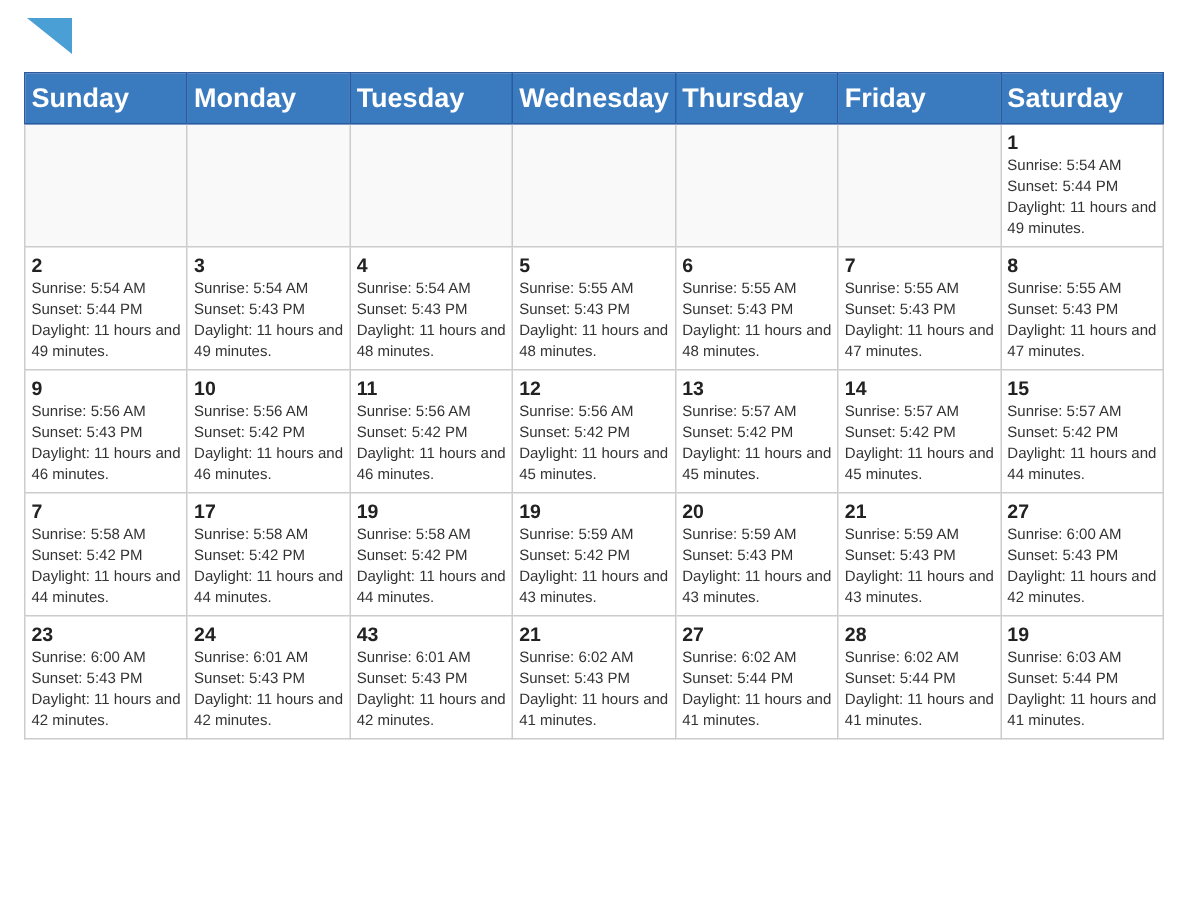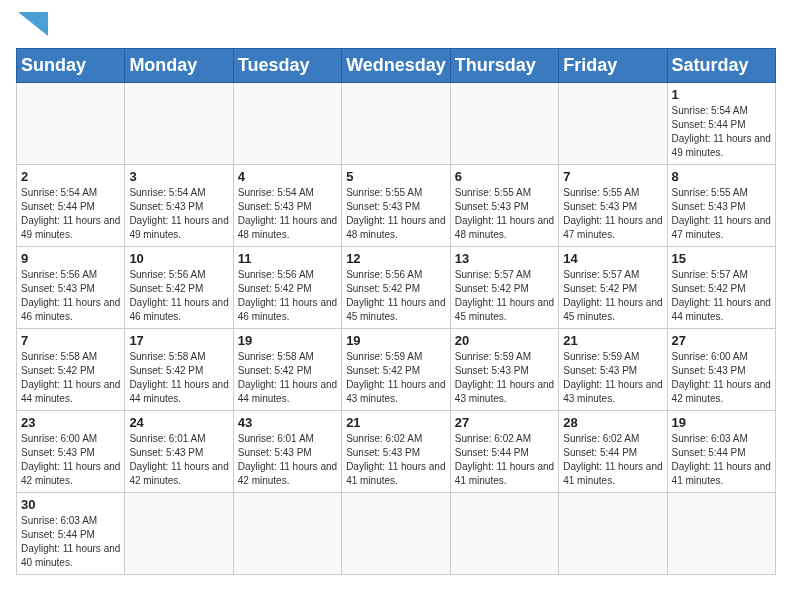--- a/index.html
+++ b/index.html
@@ -225,26 +225,14 @@
         </td>
         <td>
           <span class="day-num">28</span>
           <div class="day-info">Sunrise: 6:02 AM<br>Sunset: 5:44 PM<br>Daylight: 11 hours and 41 minutes.</div>
         </td>
         <td>
           <span class="day-num">19</span>
           <div class="day-info">Sunrise: 6:03 AM<br>Sunset: 5:44 PM<br>Daylight: 11 hours and 41 minutes.</div>
         </td>
       </tr>
-      <tr>
-        <td>
-          <span class="day-num">30</span>
-          <div class="day-info">Sunrise: 6:03 AM<br>Sunset: 5:44 PM<br>Daylight: 11 hours and 40 minutes.</div>
-        </td>
-        <td class="empty-cell"></td>
-        <td class="empty-cell"></td>
-        <td class="empty-cell"></td>
-        <td class="empty-cell"></td>
-        <td class="empty-cell"></td>
-        <td class="empty-cell"></td>
-      </tr>
     </tbody>
 </table>
 
 </body></html>

